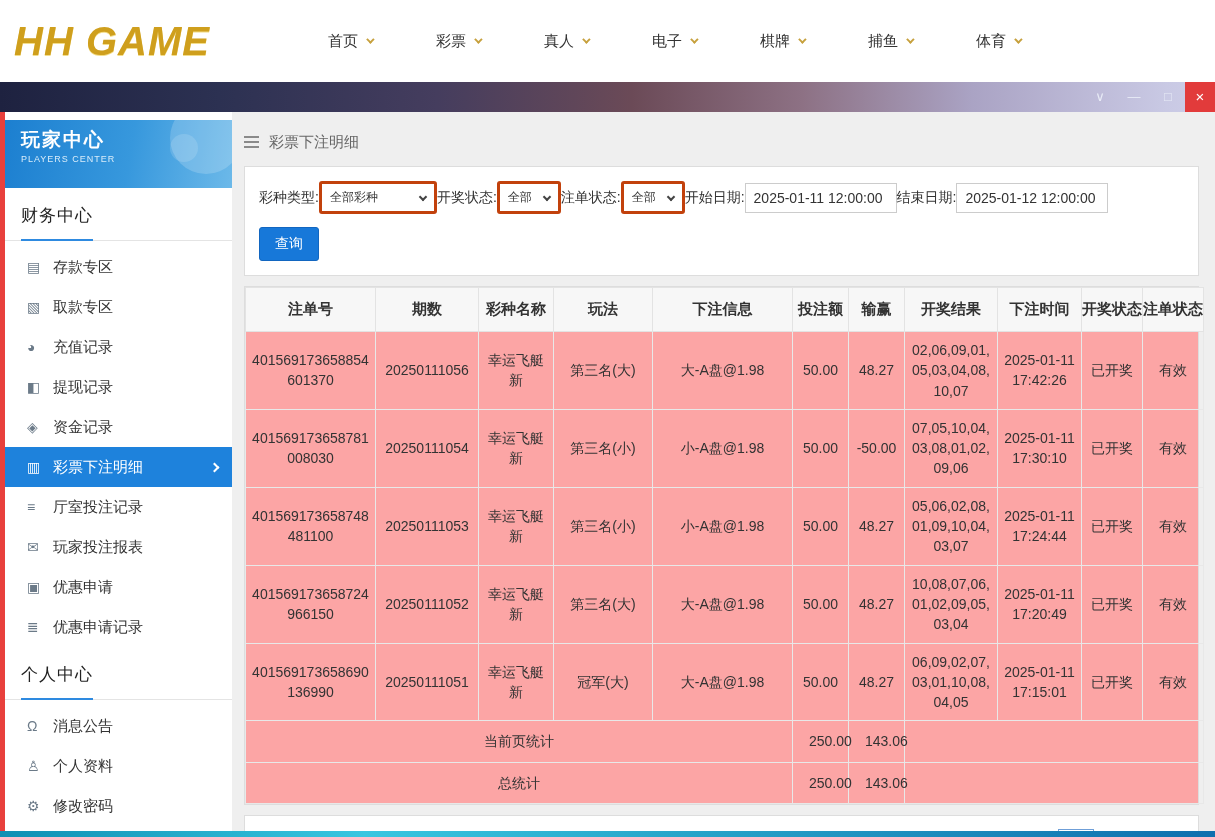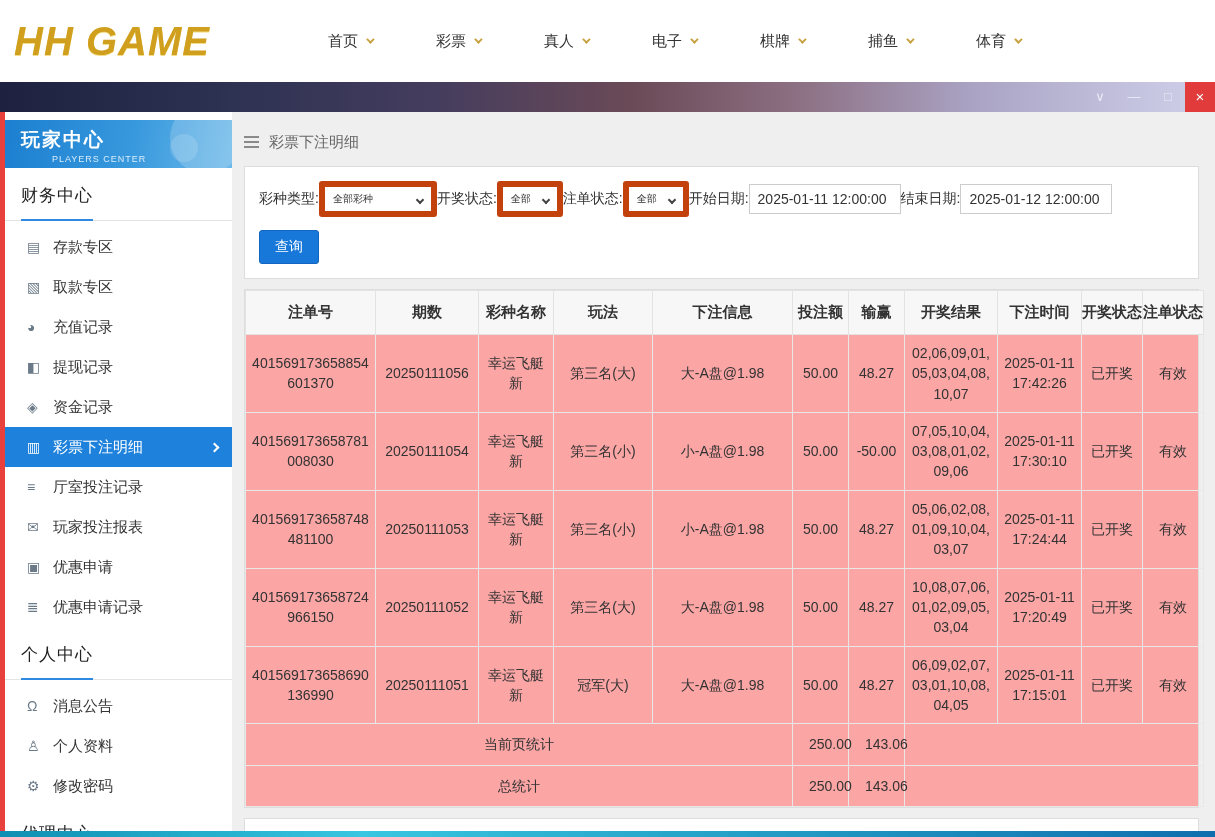--- a/index.html
+++ b/index.html
@@ -20,25 +20,25 @@
 .win-controls { position:absolute; right:0; top:0; height:100%; display:flex; align-items:center; }
 .wc { color:#e8ebf6; font-size:13px; width:34px; text-align:center; cursor:pointer; line-height:30px; }
 .wc.close { background:#e23b3b; color:#fff; width:30px; font-size:15px; }
 
 .body { flex:1 1 auto; display:flex; background:#efefef; overflow:hidden; }
 .red-strip { width:5px; background:#e8403c; flex:0 0 auto; }
 .bottom-strip { height:6px; flex:0 0 auto; background:linear-gradient(90deg,#0e8fb3,#38c6e0 30%,#28a6ca 55%,#0f6fae 100%); }
 
 
 .sidebar { width:227px; background:#fff; flex:0 0 auto; padding-top:8px; overflow:hidden; }
-.sb-header { height:48px; background:linear-gradient(100deg,#1c7fd0 0%,#3798dd 55%,#6cb9e9 100%); color:#fff; padding:7px 4px 0 16px; position:relative; overflow:hidden; }
+.sb-header { height:68px; background:linear-gradient(100deg,#1c7fd0 0%,#3798dd 55%,#6cb9e9 100%); color:#fff; padding:7px 4px 0 16px; position:relative; overflow:hidden; }
 .sb-header:after { content:""; position:absolute; right:-10px; top:-18px; width:72px; height:72px; border-radius:50%; background:rgba(255,255,255,.18); }
 .sb-header:before { content:""; position:absolute; right:34px; top:14px; width:28px; height:28px; border-radius:50%; background:rgba(255,255,255,.14); }
 .sb-title { font-size:19px; font-weight:bold; letter-spacing:2px; position:relative; z-index:1; }
-.sb-sub { font-size:9px; letter-spacing:1px; color:#d8ecfa; margin-top:1px; position:relative; z-index:1;margin-left:31px; }
+.sb-sub { font-size:9px; letter-spacing:1px; color:#d8ecfa; margin-top:1px; position:relative; z-index:1; }
 .sb-section { padding-top:16px; }
 .sb-section-title { font-size:17px; color:#222; padding-left:16px; border-bottom:1px solid #e4e4e4; }
 .sb-section-title span { display:inline-block; padding-bottom:12px; border-bottom:2px solid #2e8ae0; margin-bottom:-1px; letter-spacing:1px; }
 .sb-items { padding-top:6px; }
 .sb-item { height:40px; display:flex; align-items:center; padding:0 14px 0 22px; cursor:pointer; color:#333; }
 .sb-icon { width:26px; color:#6b7a88; font-size:14px; flex:0 0 auto; }
 .sb-label { font-size:15px; }
 .sb-item.active { background:#1e82dc; color:#fff; }
 .sb-item.active .sb-icon { color:#fff; }
 .arrow-r { margin-left:auto; width:7px; height:7px; border-right:2px solid #fff; border-top:2px solid #fff; transform:rotate(45deg); }
@@ -46,21 +46,21 @@
 
 .main { flex:1 1 auto; padding:12px 16px 0 12px; overflow:hidden; }
 .breadcrumb { display:flex; align-items:center; gap:10px; height:36px; color:#666; font-size:15px; margin-bottom:6px; }
 .ham { display:inline-flex; flex-direction:column; gap:3px; cursor:pointer; }
 .ham i { width:15px; height:2px; background:#8a8a8a; display:block; }
 
 .filterbox { background:#fff; border:1px solid #ddd; padding:14px; margin-bottom:10px; }
 .filter-row { display:flex; align-items:center; font-size:14px; color:#333; }
 .f-label { margin-left:0; white-space:nowrap; }
 .filter-row .f-label:first-child { margin-left:0; }
-.select { position:relative; border:6px solid #c2410c; border-radius:3px; background:#fff; padding:5px 26px 5px 8px; cursor:pointer; font-size:10px; white-space:nowrap; }
+.select { position:relative; border:3px solid #c2410c; border-radius:3px; background:#fff; padding:5px 26px 5px 8px; cursor:pointer; font-size:12px; white-space:nowrap; }
 .sel-arrow { position:absolute; right:8px; top:10px; width:6px; height:6px; border-right:2px solid #444; border-bottom:2px solid #444; transform:rotate(45deg); }
 .date-input { border:1px solid #ccc; padding:6px 8px; font-size:14px; color:#333; width:152px; font-family:inherit; background:#fff; }
 .btn-search { margin-top:13px; background:#1778d9; border:1px solid #1266c0; color:#fff; font-size:14px; padding:7px 15px; border-radius:3px; cursor:pointer; font-family:inherit; }
 
 .table-panel { background:#fca5a5; border:1px solid #ddd; margin-bottom:10px; }
 table.bet { width:100%; border-collapse:collapse; table-layout:fixed; font-size:14px; color:#333; }
 table.bet th { background:#f7f7f7; font-size:15px; font-weight:bold; border:1px solid #e3e3e3; padding:12px 0; white-space:nowrap; overflow:hidden; }
 table.bet td { border:1px solid #e8e8e8; text-align:center; padding:8px 4px; line-height:1.45; vertical-align:middle; }
 td.wrap { word-break:break-all; }
 td.num { text-align:right; padding-right:7px; }

